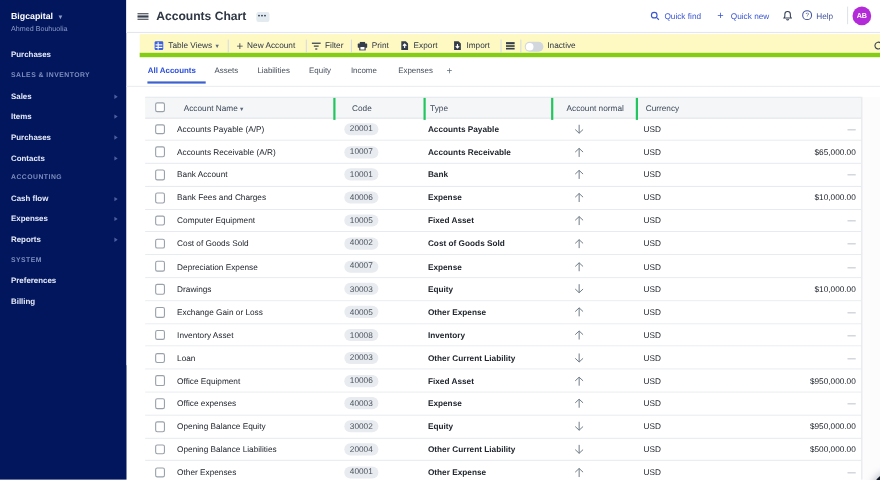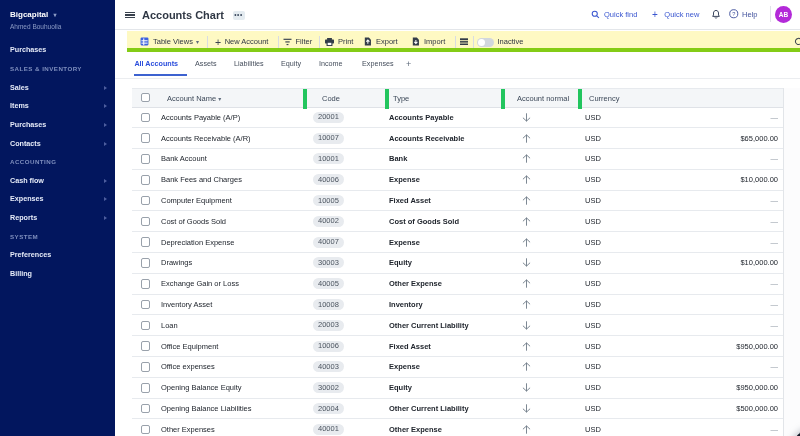--- a/index.html
+++ b/index.html
@@ -61,21 +61,21 @@
 .c5 { width:77px; }
 .c6 { width:73px; }
 .c7 { width:132px; text-align:right; padding-right:5px; }
 .thead .c2 { padding-left:7px; }
 .thead .c3 { padding-left:15px; }
 .thead .c4 { padding-left:4px; }
 .thead .c5 { padding-left:12px; }
 .thead .c6 { padding-left:7px; }
 .thead > div { height:20px; line-height:19px; align-self:stretch; }
 .thead .c1 { height:auto; }
-.thead .c3, .thead .c4, .thead .c5, .thead .c6, .thead .c7 { border-left:4px solid #22c55e; }
+.thead .c3, .thead .c4, .thead .c5, .thead .c6, .thead .c7 { border-left:2px solid #22c55e; }
 .trow .c2 { padding-left:1px; }
 .cbx { width:9.5px; height:9.5px; border:1px solid #99a1ab; border-radius:2px; margin-left:8.5px; background:#fff; }
 .pill { display:inline-block; background:#e8ebef; color:#4a535e; font-size:7.5px;
   border-radius:5.5px; padding:1.5px 5px; margin-left:10px; line-height:8px; }
 .trow .c4 { padding-left:4px;font-weight:bold; }
 .arrow { margin-left:21px; display:block; }
 .trow .c6 { padding-left:7px; }
 .dash { color:#8f98a3; }
 .scrollgutter { position:absolute; left:668px; top:87.5px; width:16.5px; height:348.5px;
   background:#fcfcfd; border-left:1px solid #e2e5e9; }

